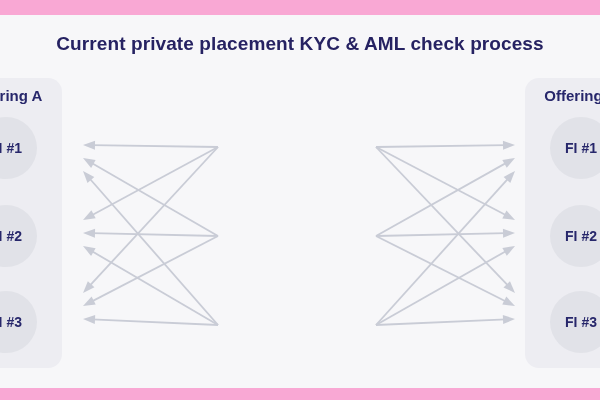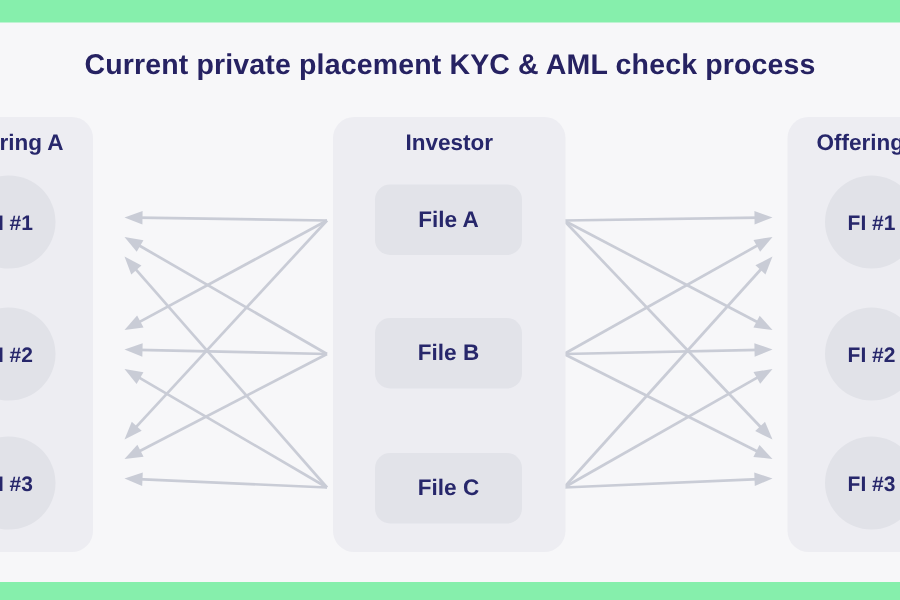--- a/index.html
+++ b/index.html
@@ -1,18 +1,18 @@
 <!DOCTYPE html>
 <html><head>
 <meta charset="utf-8">
 <style>
   html,body{margin:0;padding:0;background:#ffffff;}
   #canvas{
     position:relative;width:600px;height:400px;overflow:hidden;
-    background:#86efac;font-family:"Liberation Sans",sans-serif;
+    background:#f9a8d4;font-family:"Liberation Sans",sans-serif;
   }
   #band{
     position:absolute;left:0;top:15px;width:600px;height:373px;
     background:#f7f7f9;z-index:0;
   }
   .title{
     position:absolute;top:33px;left:0;width:600px;text-align:center;
     font-size:19px;font-weight:bold;color:#262262;letter-spacing:0.1px;z-index:3;
   }
   svg#arrows{position:absolute;left:0;top:0;z-index:1;}
@@ -98,32 +98,20 @@
       <span class="fi-label">FI #1</span>
     </div>
     <div class="fi-circle n1">
       <span class="fi-label">FI #2</span>
     </div>
     <div class="fi-circle n2">
       <span class="fi-label">FI #3</span>
     </div>
   </div>
 
-  <div class="panel panel-center">
-    <div class="panel-header">Investor</div>
-    <div class="file-card f0">
-      <span class="file-label">File A</span>
-    </div>
-    <div class="file-card f1">
-      <span class="file-label">File B</span>
-    </div>
-    <div class="file-card f2">
-      <span class="file-label">File C</span>
-    </div>
-  </div>
 
   <div class="panel panel-side panel-right">
     <div class="panel-header">Offering B</div>
     <div class="fi-circle n0">
       <span class="fi-label">FI #1</span>
     </div>
     <div class="fi-circle n1">
       <span class="fi-label">FI #2</span>
     </div>
     <div class="fi-circle n2">

